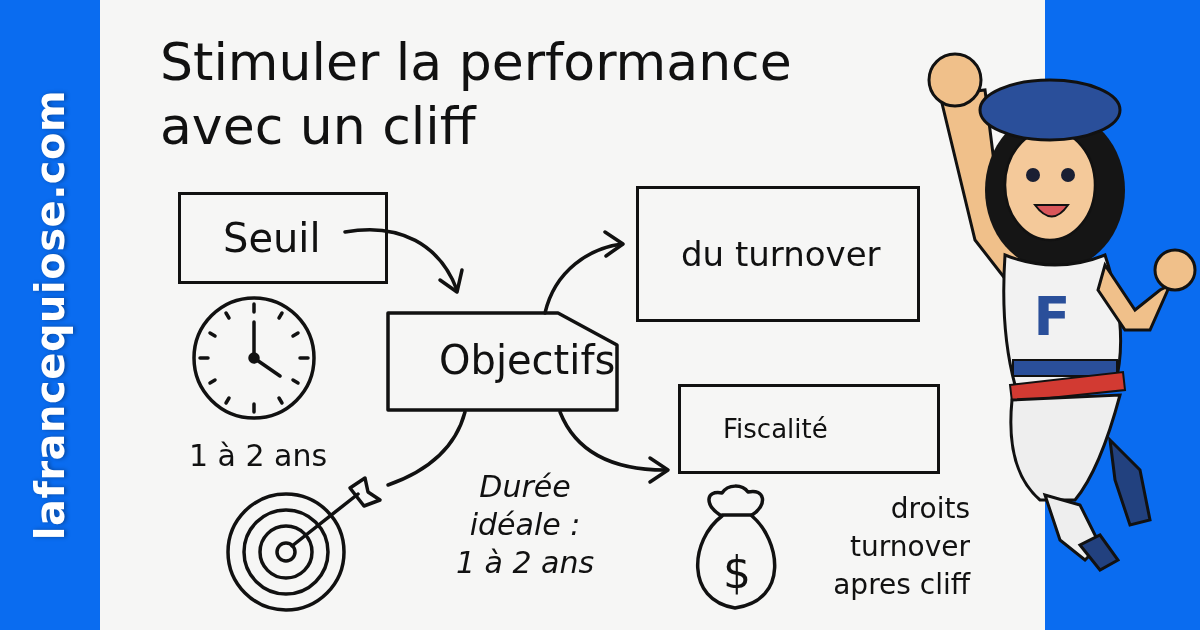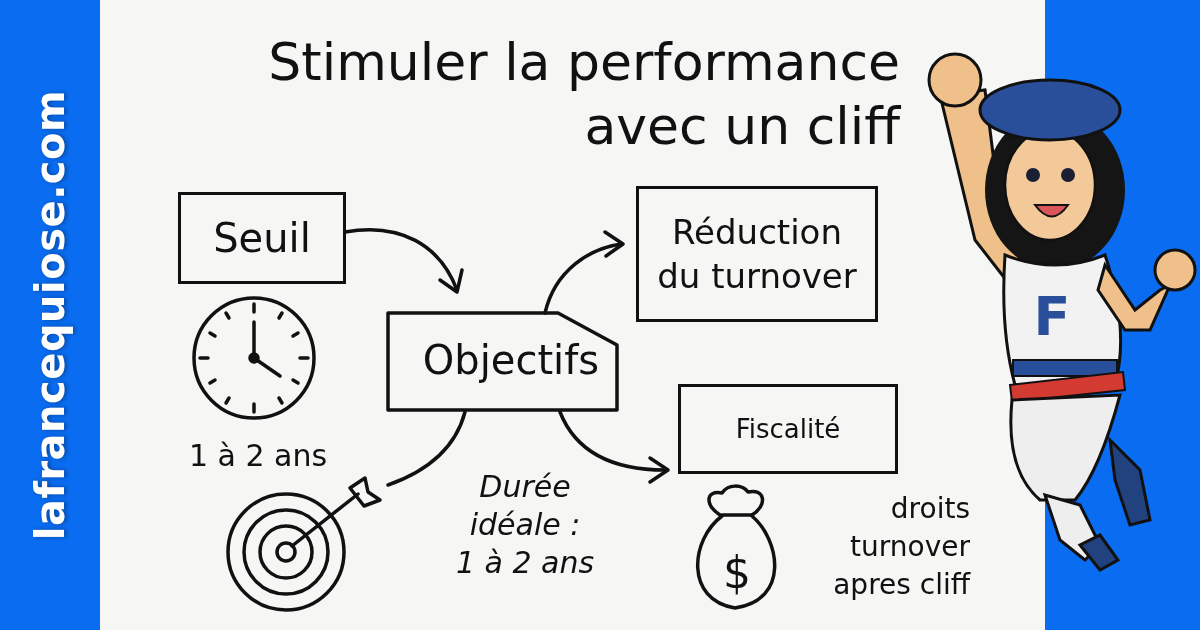--- a/index.html
+++ b/index.html
@@ -8,22 +8,22 @@
   .right-bar { position: absolute; left: 1045px; top: 0; width: 155px; height: 630px; background: #0a6cf0; }
   .panel { position: absolute; left: 100px; top: 0; width: 945px; height: 630px; background: #f6f6f5; }
   .site-label {
     position: absolute; left: 50px; top: 315px;
     transform: translate(-50%, -50%) rotate(-90deg);
     color: #ffffff; font-family: "DejaVu Sans", sans-serif; font-weight: bold;
     font-size: 40px; letter-spacing: 0.5px; white-space: nowrap;
     text-shadow: 0 2px 4px rgba(0,0,0,0.35);
   }
   .hand { font-family: "DejaVu Sans", sans-serif; color: #111; }
-  .title { position: absolute; left: 160px; top: 30px; width: 740px; text-align: right; font-size: 52px; line-height: 64px; color: #111; }
-  .box { position: absolute; border: 3px solid #111; background: transparent; display: flex; align-items: center; justify-content: center; text-align: center; color: #111; }
+  .title { position: absolute; left: 160px; top: 30px; width: 740px; text-align: left; font-size: 52px; line-height: 64px; color: #111; }
+  .box { position: absolute; border: 3px solid #111; background: transparent; display: flex; align-items: center; text-align: center; color: #111; padding-left: 42px; }
   .box-seuil { left: 178px; top: 192px; width: 162px; height: 86px; font-size: 40px; }
   .box-objectifs { left: 397px; top: 312px; width: 228px; height: 96px; font-size: 40px; border: none; }
   .box-reduction { left: 636px; top: 186px; width: 236px; height: 130px; font-size: 34px; line-height: 44px; }
   .box-fiscalite { left: 678px; top: 384px; width: 214px; height: 84px; font-size: 26px; }
   .label { position: absolute; color: #111; text-align: center; }
   .lbl-seuil-duree { left: 178px; top: 438px; width: 160px; font-size: 30px; }
   .lbl-duree { left: 440px; top: 468px; width: 170px; font-size: 30px; line-height: 38px; font-style: italic; }
   .lbl-droits { left: 790px; top: 490px; width: 180px; font-size: 28px; line-height: 38px; text-align: right; }
   svg.overlay { position: absolute; left: 0; top: 0; width: 1200px; height: 630px; pointer-events: none; }
 </style>
@@ -127,21 +127,20 @@
   <span>Seuil</span>
 </div>
 <div class="label lbl-seuil-duree hand">1 à 2 ans</div>
 
 <div class="box box-objectifs hand">
   <span>Objectifs</span>
 </div>
 
 <div class="box box-reduction hand">
   <div>
-    <div>Réduction</div>
     <div>du turnover</div>
   </div>
 </div>
 
 <div class="box box-fiscalite hand">
   <span>Fiscalité</span>
 </div>
 
 <div class="label lbl-duree hand">
   <div>Durée</div>

